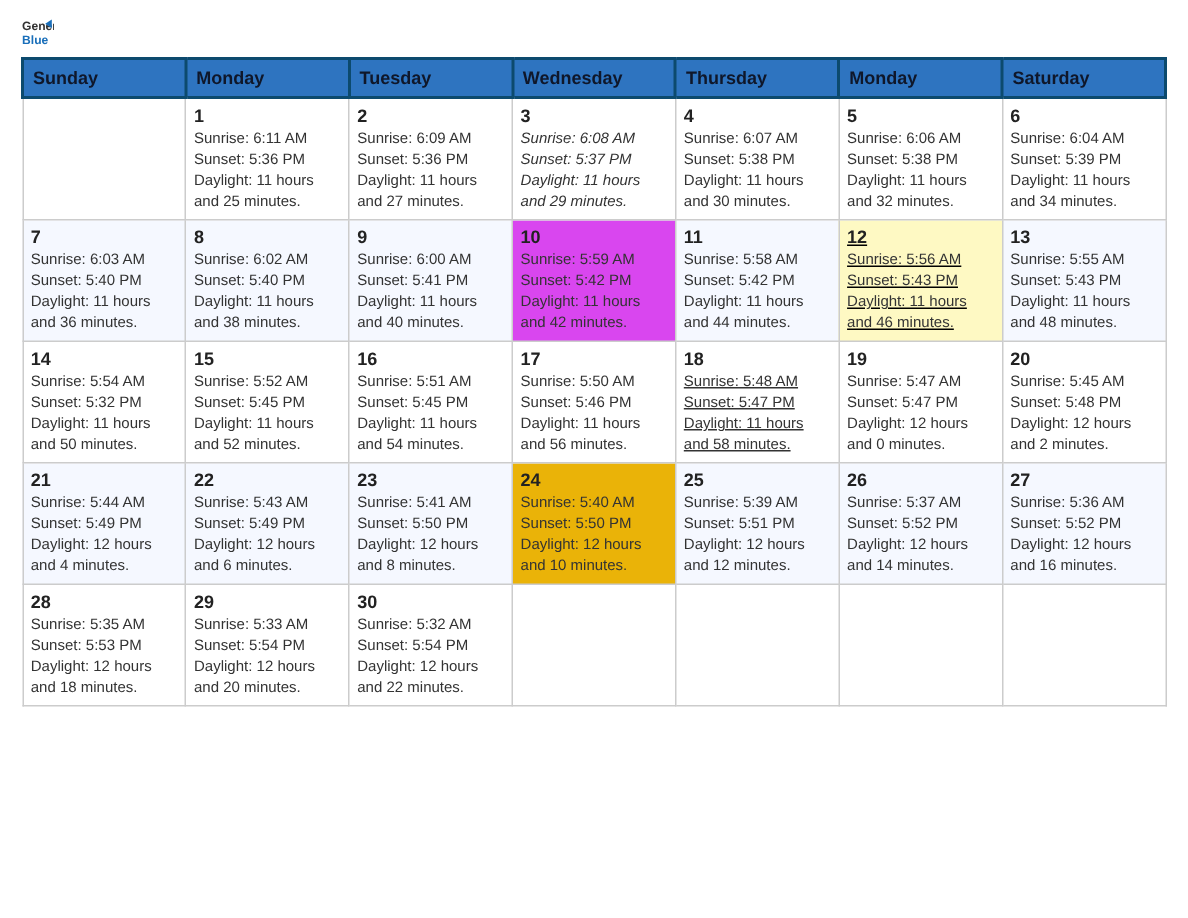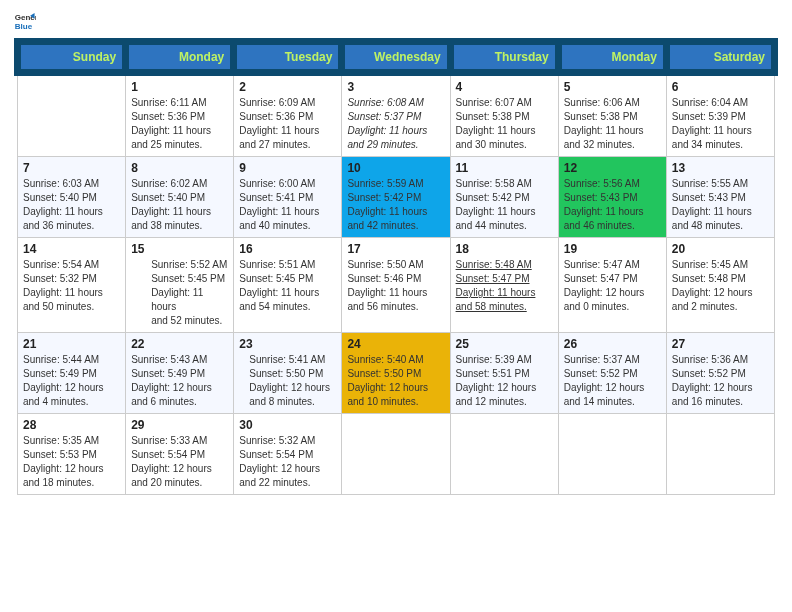--- a/index.html
+++ b/index.html
@@ -44,26 +44,26 @@
       margin-top: 1px;
     }
     .calendar {
       width: 100%;
       border-collapse: collapse;
       margin-top: 6px;
       font-size: 10px;
     }
     .calendar th {
       background: #2e74c0;
-      color: #bef264;
-      text-align: right;
+      color: #0f172a;
+      text-align: left;
       padding: 5px 6px;
       font-size: 12px;
       font-weight: bold;
-      border: 7px solid #0c4a6e;
+      border: 2px solid #0c4a6e;
     }
     .calendar td {
       vertical-align: top;
       border: 1px solid #ccc;
       padding: 4px 5px;
       width: calc(100%/7);
       height: 74px;
       background: #fff;
     }
     .calendar tr:nth-child(even) td {
@@ -179,35 +179,35 @@
 Daylight: 11 hours
 and 38 minutes.</div>
           </td>
           <td style="background: rgb(245, 248, 255);">
             <span class="day-num">9</span>
             <div class="day-info" style="white-space: pre-line;">Sunrise: 6:00 AM
 Sunset: 5:41 PM
 Daylight: 11 hours
 and 40 minutes.</div>
           </td>
-          <td style="background: #0ea5e9;">
+          <td style="background: #d946ef;">
             <span class="day-num">10</span>
             <div class="day-info" style="white-space: pre-line;">Sunrise: 5:59 AM
 Sunset: 5:42 PM
 Daylight: 11 hours
 and 42 minutes.</div>
           </td>
           <td style="background: rgb(245, 248, 255);">
             <span class="day-num">11</span>
             <div class="day-info" style="white-space: pre-line;">Sunrise: 5:58 AM
 Sunset: 5:42 PM
 Daylight: 11 hours
 and 44 minutes.</div>
           </td>
-          <td style="background: #22c55e;">
+          <td style="background: #fef9c3; text-decoration: underline;">
             <span class="day-num">12</span>
             <div class="day-info" style="white-space: pre-line;">Sunrise: 5:56 AM
 Sunset: 5:43 PM
 Daylight: 11 hours
 and 46 minutes.</div>
           </td>
           <td style="background: rgb(245, 248, 255);">
             <span class="day-num">13</span>
             <div class="day-info" style="white-space: pre-line;">Sunrise: 5:55 AM
 Sunset: 5:43 PM
@@ -218,21 +218,21 @@
         <tr>
           <td>
             <span class="day-num">14</span>
             <div class="day-info" style="white-space: pre-line;">Sunrise: 5:54 AM
 Sunset: 5:32 PM
 Daylight: 11 hours
 and 50 minutes.</div>
           </td>
           <td>
             <span class="day-num">15</span>
-            <div class="day-info" style="white-space: pre-line; margin-left: 20px;">Sunrise: 5:52 AM
+            <div class="day-info" style="white-space: pre-line;">Sunrise: 5:52 AM
 Sunset: 5:45 PM
 Daylight: 11 hours
 and 52 minutes.</div>
           </td>
           <td>
             <span class="day-num">16</span>
             <div class="day-info" style="white-space: pre-line;">Sunrise: 5:51 AM
 Sunset: 5:45 PM
 Daylight: 11 hours
 and 54 minutes.</div>
@@ -276,21 +276,21 @@
           </td>
           <td style="background: rgb(245, 248, 255);">
             <span class="day-num">22</span>
             <div class="day-info" style="white-space: pre-line;">Sunrise: 5:43 AM
 Sunset: 5:49 PM
 Daylight: 12 hours
 and 6 minutes.</div>
           </td>
           <td style="background: rgb(245, 248, 255);">
             <span class="day-num">23</span>
-            <div class="day-info" style="white-space: pre-line; margin-left: 10px;">Sunrise: 5:41 AM
+            <div class="day-info" style="white-space: pre-line;">Sunrise: 5:41 AM
 Sunset: 5:50 PM
 Daylight: 12 hours
 and 8 minutes.</div>
           </td>
           <td style="background: #eab308;">
             <span class="day-num">24</span>
             <div class="day-info" style="white-space: pre-line;">Sunrise: 5:40 AM
 Sunset: 5:50 PM
 Daylight: 12 hours
 and 10 minutes.</div>

